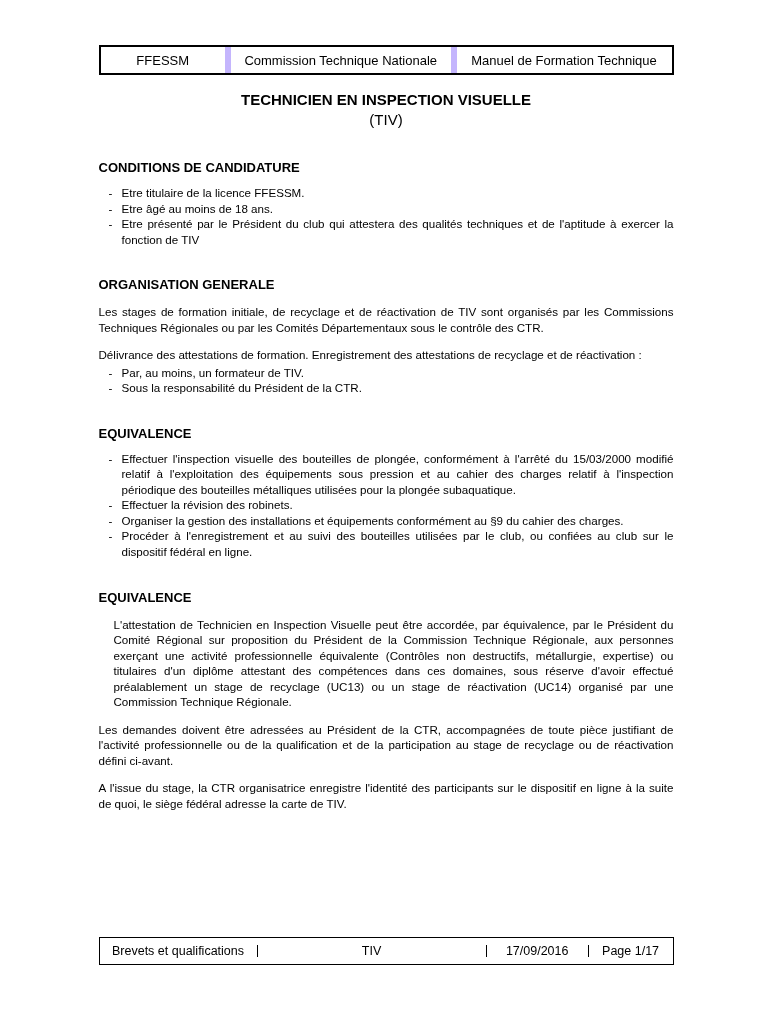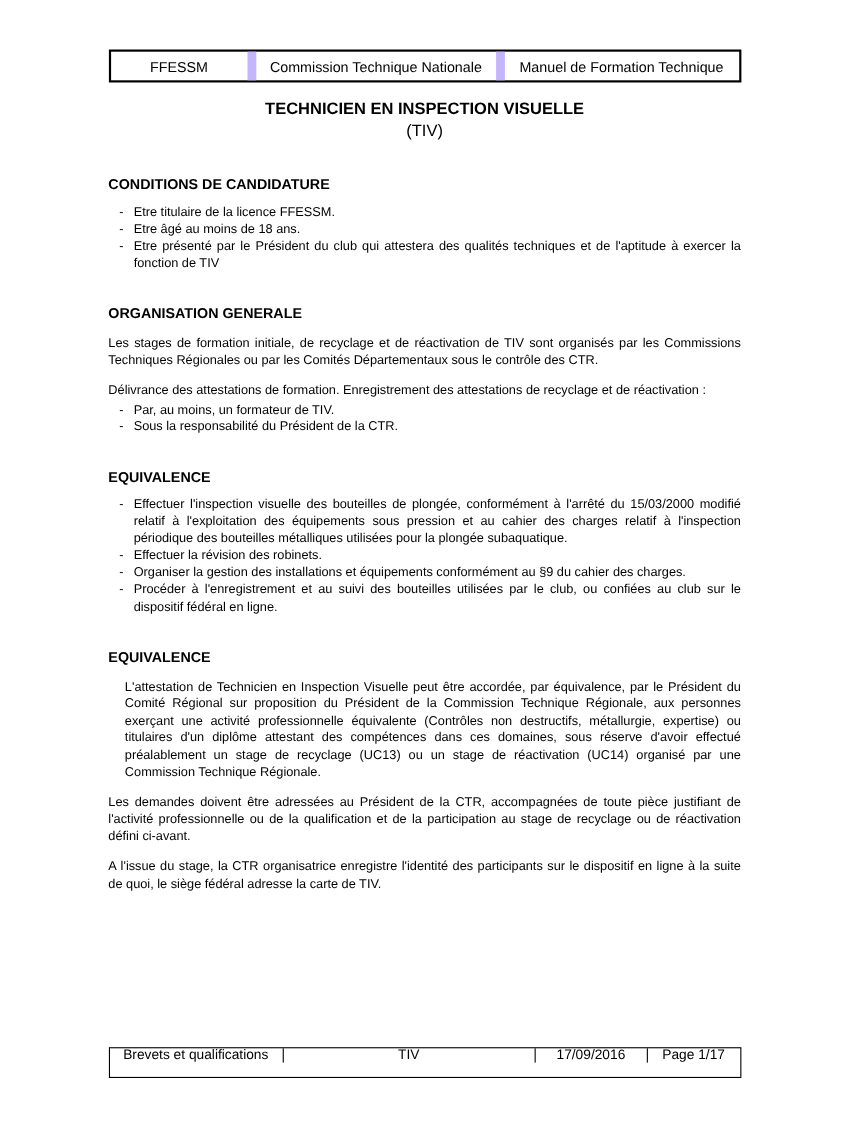--- a/index.html
+++ b/index.html
@@ -23,21 +23,21 @@
     height: 30px;
     align-items: stretch;
   }
   .header-cell {
     display: flex;
     align-items: center;
     justify-content: center;
     font-size: 13px;
     line-height: 1;
   }
-  .header-cell + .header-cell { border-left: 8px solid #c4b5fd; }
+  .header-cell + .header-cell { border-left: 6px solid #c4b5fd; }
   .hc1 { width: 21.8%; }
   .hc2 { width: 39.5%; }
   .hc3 { width: 38.7%; }
 
   
   .title-block { text-align: center; margin-top: 16px; }
   .doc-title {
     font-size: 15px;
     font-weight: bold;
     line-height: 1.25;
@@ -69,25 +69,25 @@
     line-height: 1.34;
     text-align: justify;
   }
   .dash-item::before { content: "-"; position: absolute; left: 1px; }
 
   
   .footer-table {
     position: absolute;
     left: 57px;
     right: 55px;
-    bottom: 44px;
+    bottom: 59px;
     display: flex;
     border: 1px solid #000;
     height: 28px;
-    align-items: flex-start;
+    align-items: center;
   }
   .footer-cell {
     display: flex;
     align-items: center;
     justify-content: center;
     font-size: 12.5px;
     line-height: 1;
   }
   .footer-cell + .footer-cell { border-left: 1px solid #000; }
   .fc1 { width: 27.4%; }

